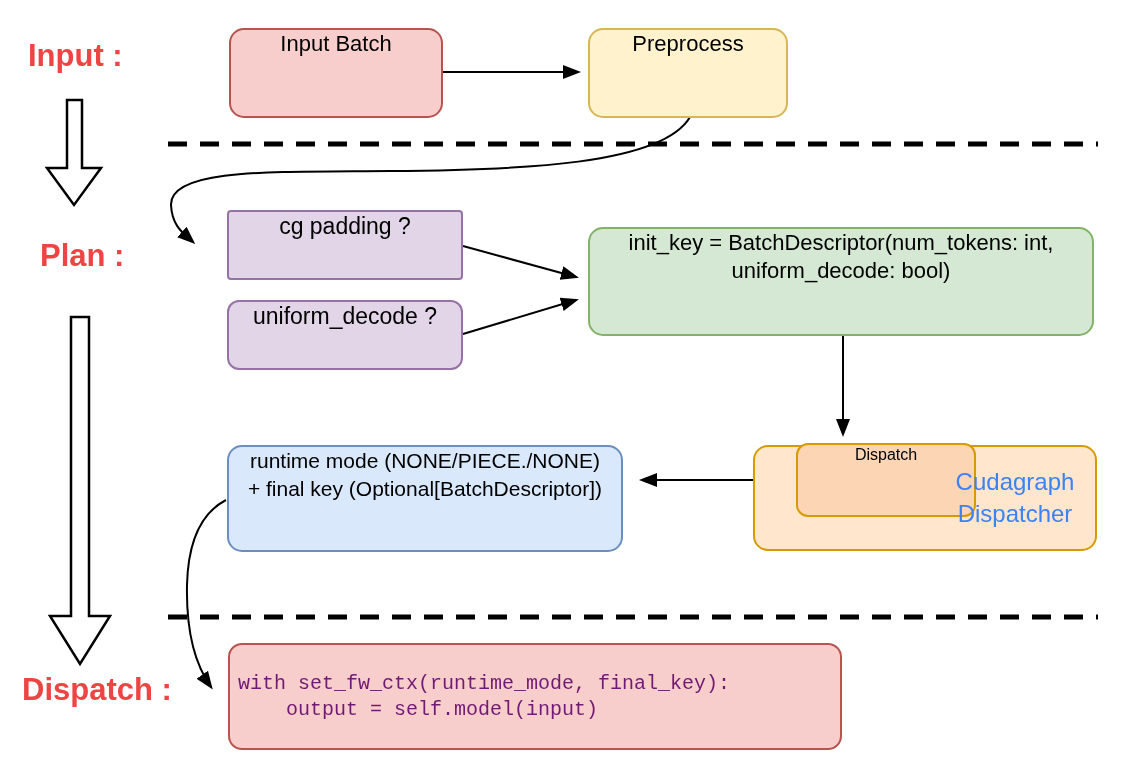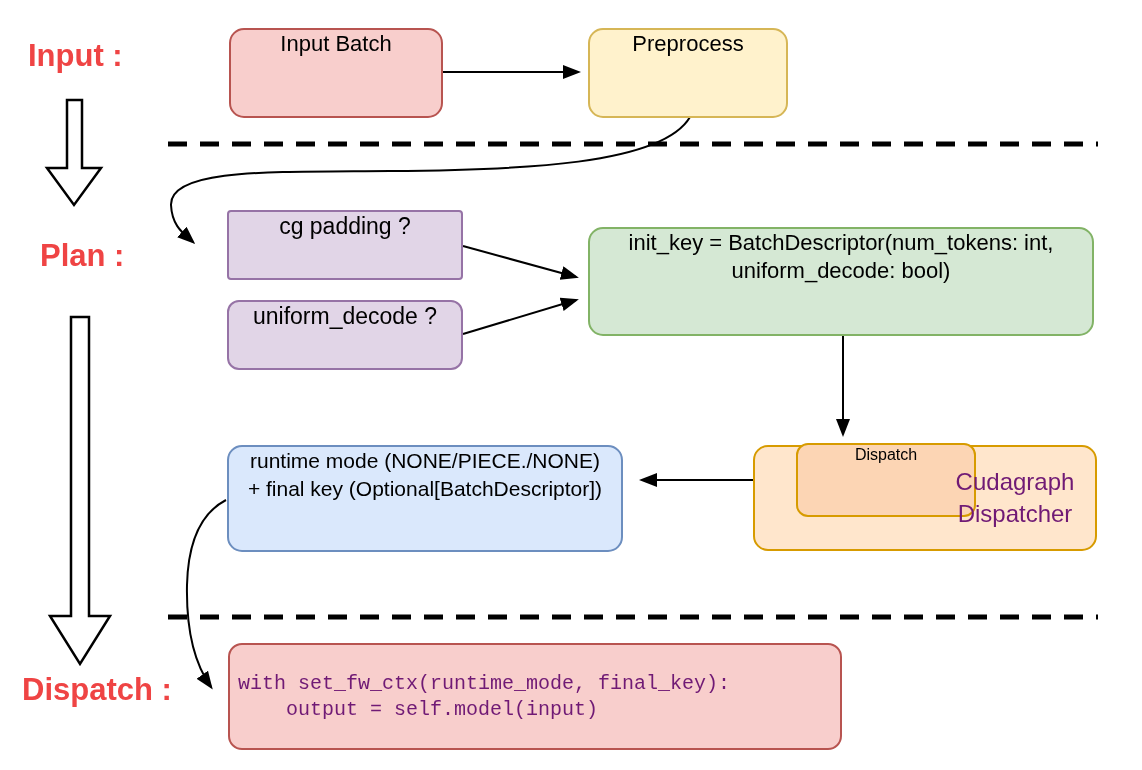--- a/index.html
+++ b/index.html
@@ -52,21 +52,21 @@
   #node-preprocess     { left: 588px; top: 28px;  width: 200px; height: 90px; }
   #node-cg-padding     { left: 227px; top: 210px; width: 236px; height: 70px; border-radius: 4px; font-size: 23px; }
   #node-uniform-decode { left: 227px; top: 300px; width: 236px; height: 70px; border-radius: 12px; font-size: 23px; }
   #node-init-key       { left: 588px; top: 227px; width: 506px; height: 109px; font-size: 22px; }
   #node-dispatcher     { left: 753px; top: 445px; width: 344px; height: 106px; }
   #node-dispatch       { left: 753px; top: 443px; width: 180px; height: 74px; font-size: 16px; border-radius: 12px; margin-left: 43px; }
   #dispatcher-label    {
     position: absolute;
     left: 933px; top: 445px; width: 164px; height: 106px;
     display: flex; flex-direction: column; align-items: center; justify-content: center;
-    font-size: 24px; line-height: 1.35; color: #701a75; text-align: center;
+    font-size: 24px; line-height: 1.35; color: #3b82f6; text-align: center;
   }
   #node-runtime-mode   { left: 227px; top: 445px; width: 396px; height: 107px; font-size: 21px; line-height: 1.33; }
   #node-execute-code   {
     left: 228px; top: 643px; width: 614px; height: 107px;
     align-items: flex-start; justify-content: center; text-align: left;
     font-family: "Liberation Mono", "DejaVu Sans Mono", monospace;
     font-size: 20px; line-height: 1.3; color: #701a75;
     padding-left: 8px; border-radius: 14px;
   }
   .node .line { display: block; white-space: pre; }

